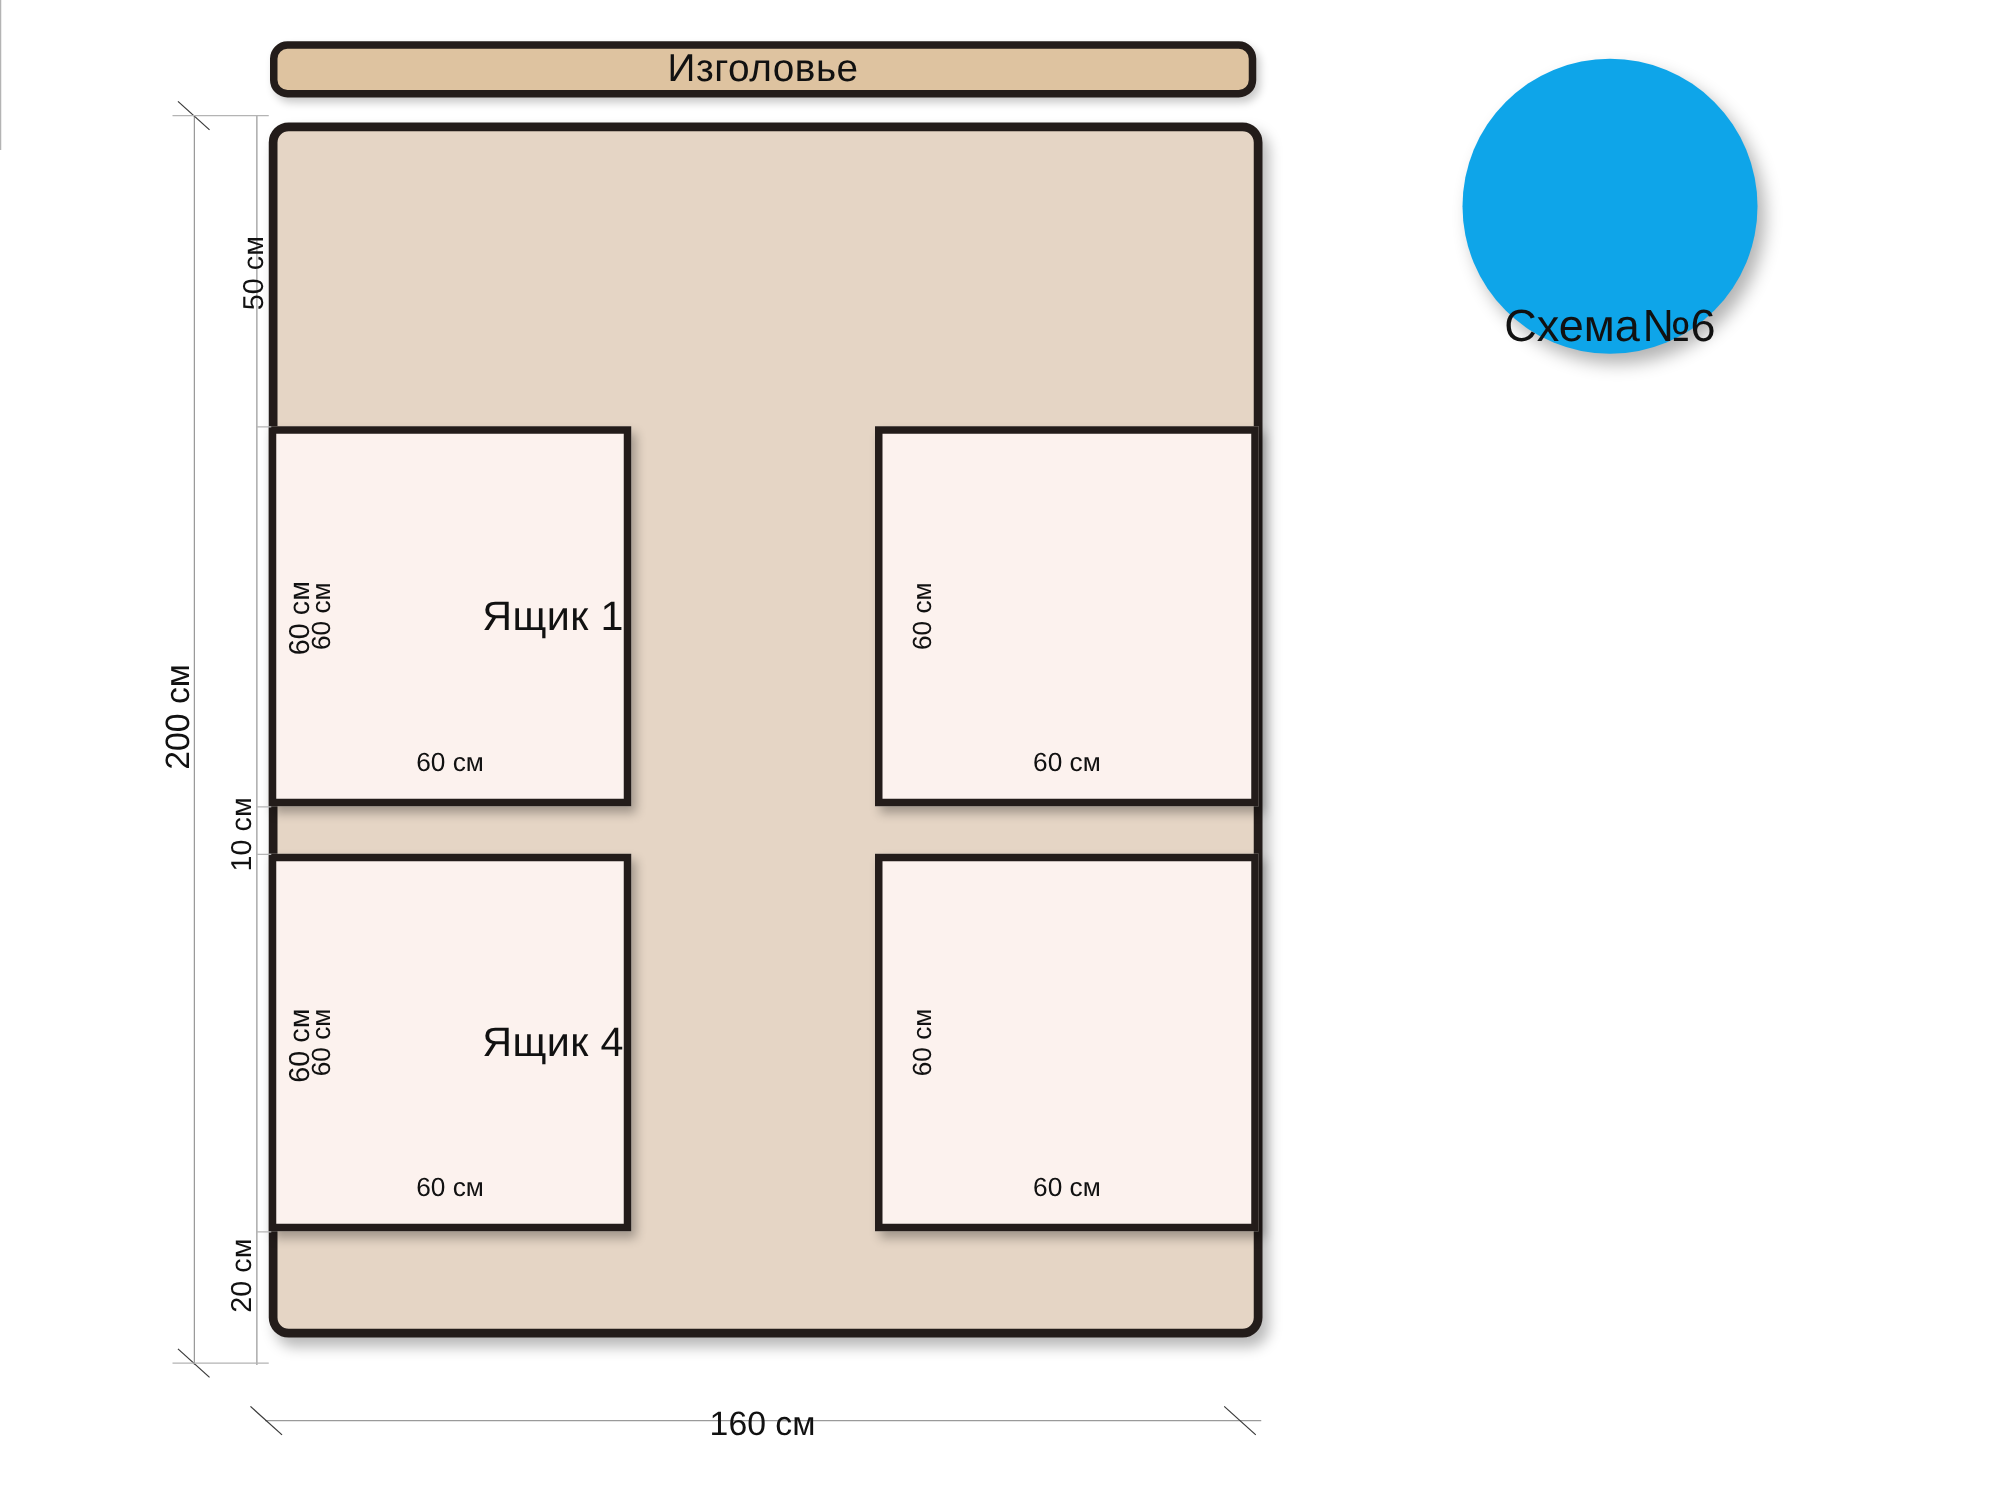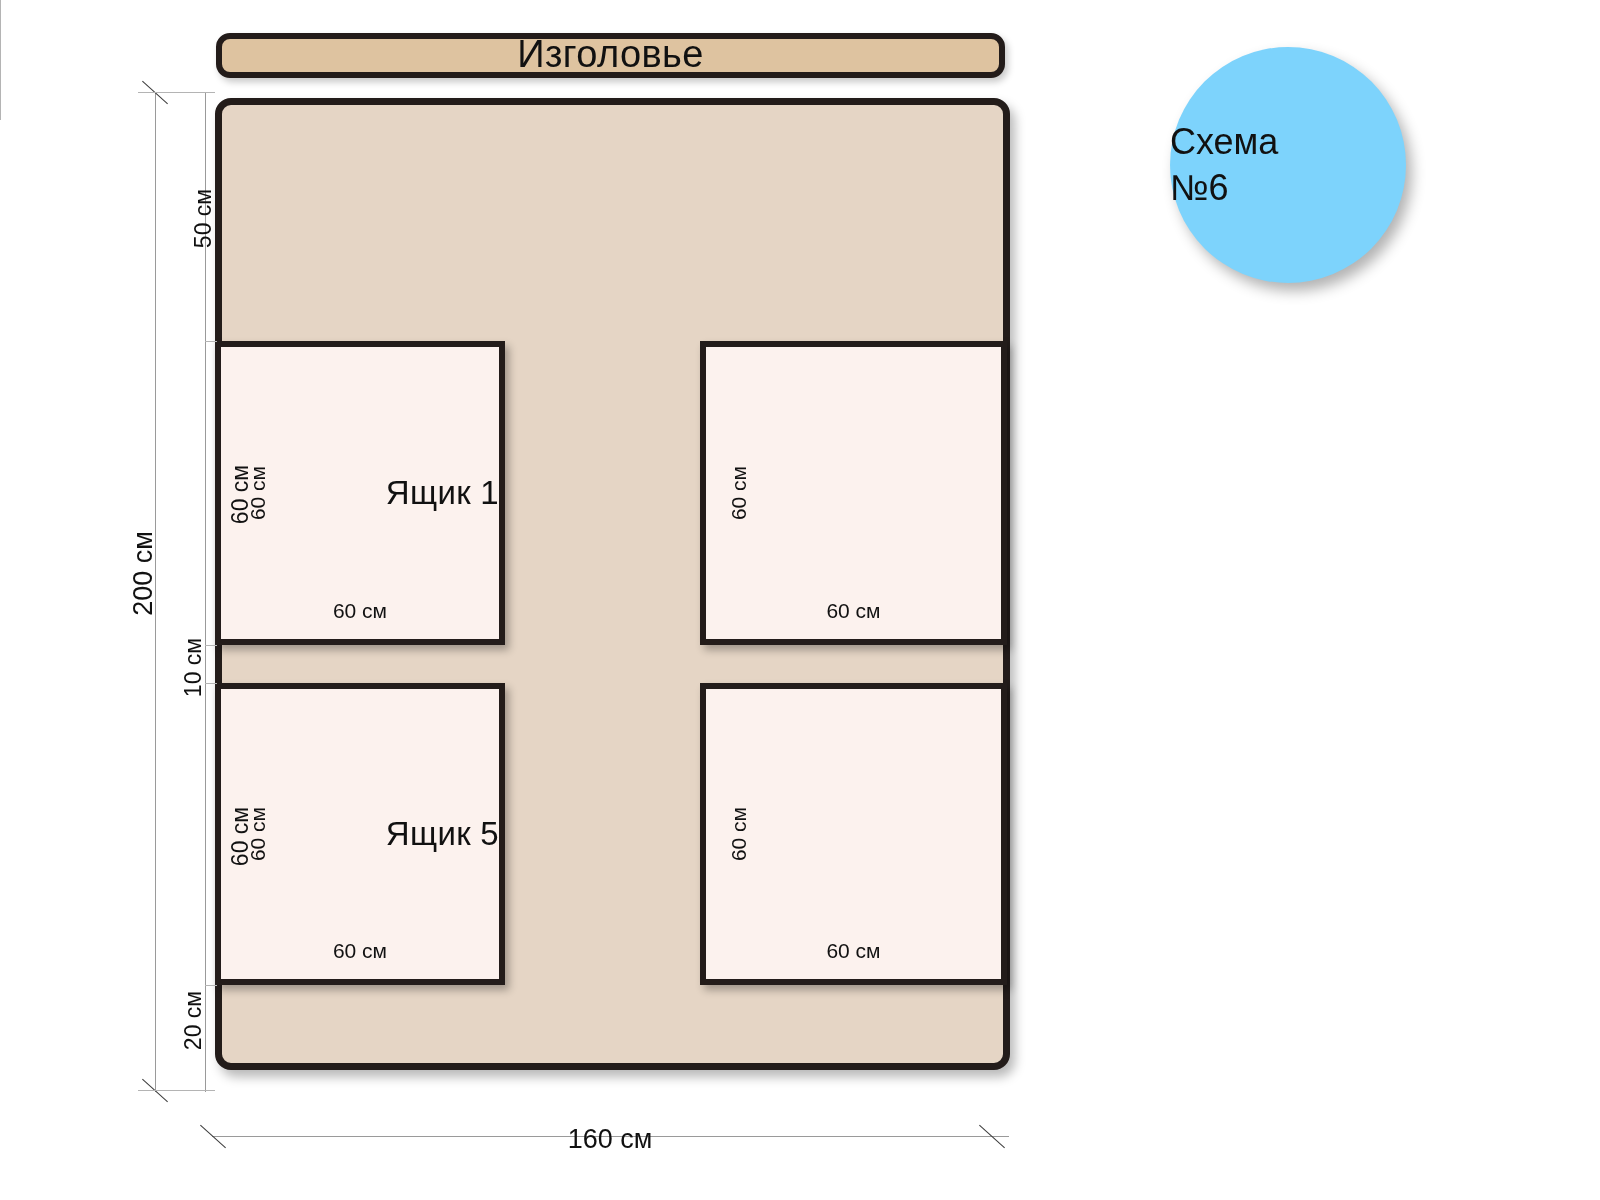--- a/index.html
+++ b/index.html
@@ -16,21 +16,21 @@
     position:absolute;
     left:216px;top:33px;width:789px;height:45px;
     background:#DEC3A0;
     border:6px solid #231C1A;
     border-radius:14px;
     box-sizing:border-box;
     display:flex;align-items:center;justify-content:center;
     box-shadow:3px 4px 7px rgba(0,0,0,.22);
   }
   .headboard-label{
-    font-size:38px;color:#111;letter-spacing:.4px;
+    font-size:31px;color:#111;letter-spacing:.4px;
     transform:translateY(-1px);
     white-space:nowrap;
   }
 
   
   .bed{
     position:absolute;
     left:215px;top:98px;width:795px;height:972px;
     background:#E5D5C5;
     border:7px solid #231C1A;
@@ -117,24 +117,24 @@
   .bot-tick-r{left:975px;top:1136px;transform:rotate(42deg);}
   .label-160{left:455px;top:1092px;width:310px;text-align:center;font-size:27px;margin-top:32px;}
   .bot-ext-l{left:212px;top:1080px;width:1px;height:60px;background:#b4b4b4;}
   .bot-ext-r{left:1008px;top:1080px;width:1px;height:60px;background:#b4b4b4;}
 
   
   .badge{
     position:absolute;
     left:1170px;top:47px;width:236px;height:236px;
     border-radius:50%;
-    background:#7dd3fc;
+    background:#0ea5e9;
     box-shadow:6px 8px 14px rgba(0,0,0,.30);
-    display:flex;flex-direction:column;
-    align-items:flex-start;justify-content:center;
+    display:flex;flex-direction:row;
+    align-items:flex-end;justify-content:center;
     gap:2px;
   }
   .badge-l1,.badge-l2{font-size:36px;color:#111;line-height:1.22;white-space:nowrap;}
 </style>
 </head>
 <body>
 
 <div id="stage">
 
   <div class="headboard">
@@ -144,21 +144,21 @@
   <div class="bed"></div>
 
   <div class="drawer d1">
     <span class="drawer-h">60 см</span>
     <span class="drawer-name">Ящик 1</span>
     <span class="drawer-w">60 см</span>
   </div>
 
   <div class="drawer d2">
     <span class="drawer-h">60 см</span>
-    <span class="drawer-name">Ящик 5</span>
+    <span class="drawer-name">Ящик 4</span>
     <span class="drawer-w">60 см</span>
   </div>
 
   <div class="drawer d3">
     <span class="drawer-h">60 см</span>
     <span class="drawer-w">60 см</span>
   </div>
 
   <div class="drawer d4">
     <span class="drawer-h">60 см</span>

